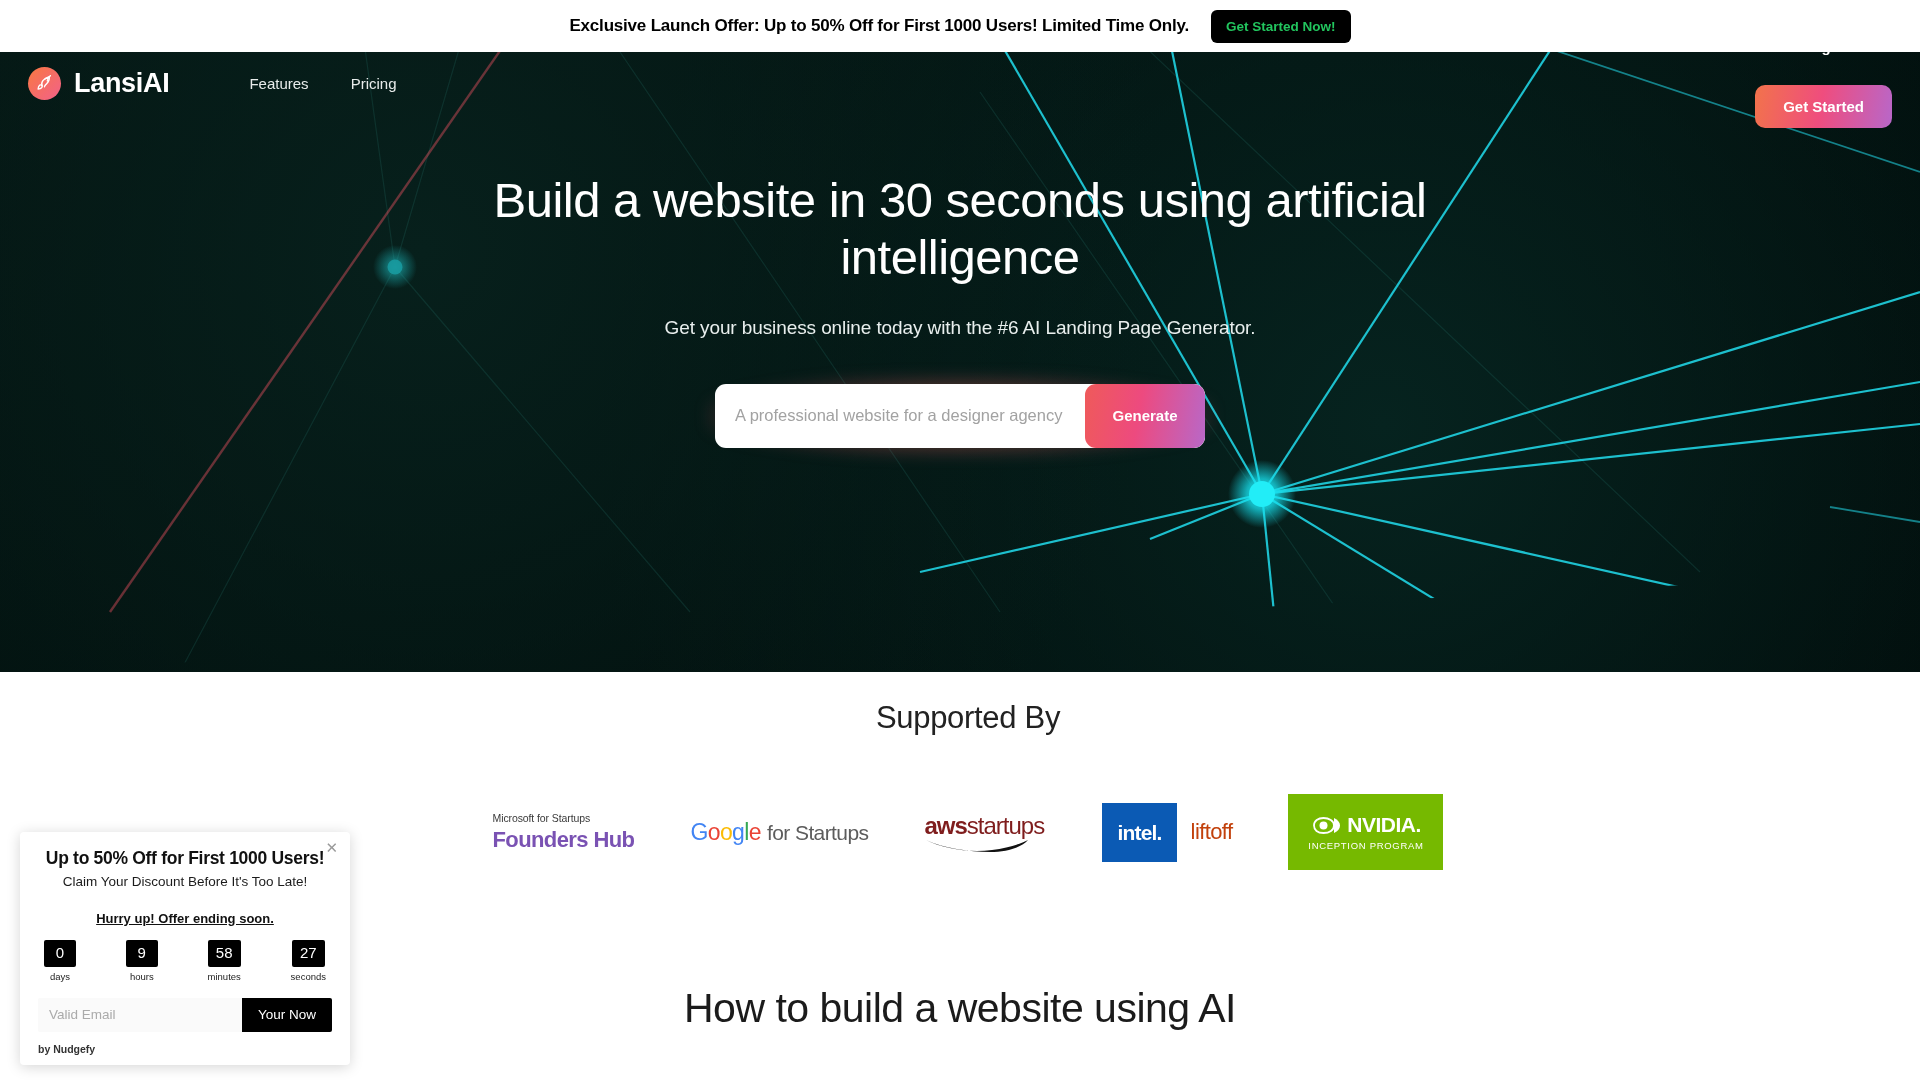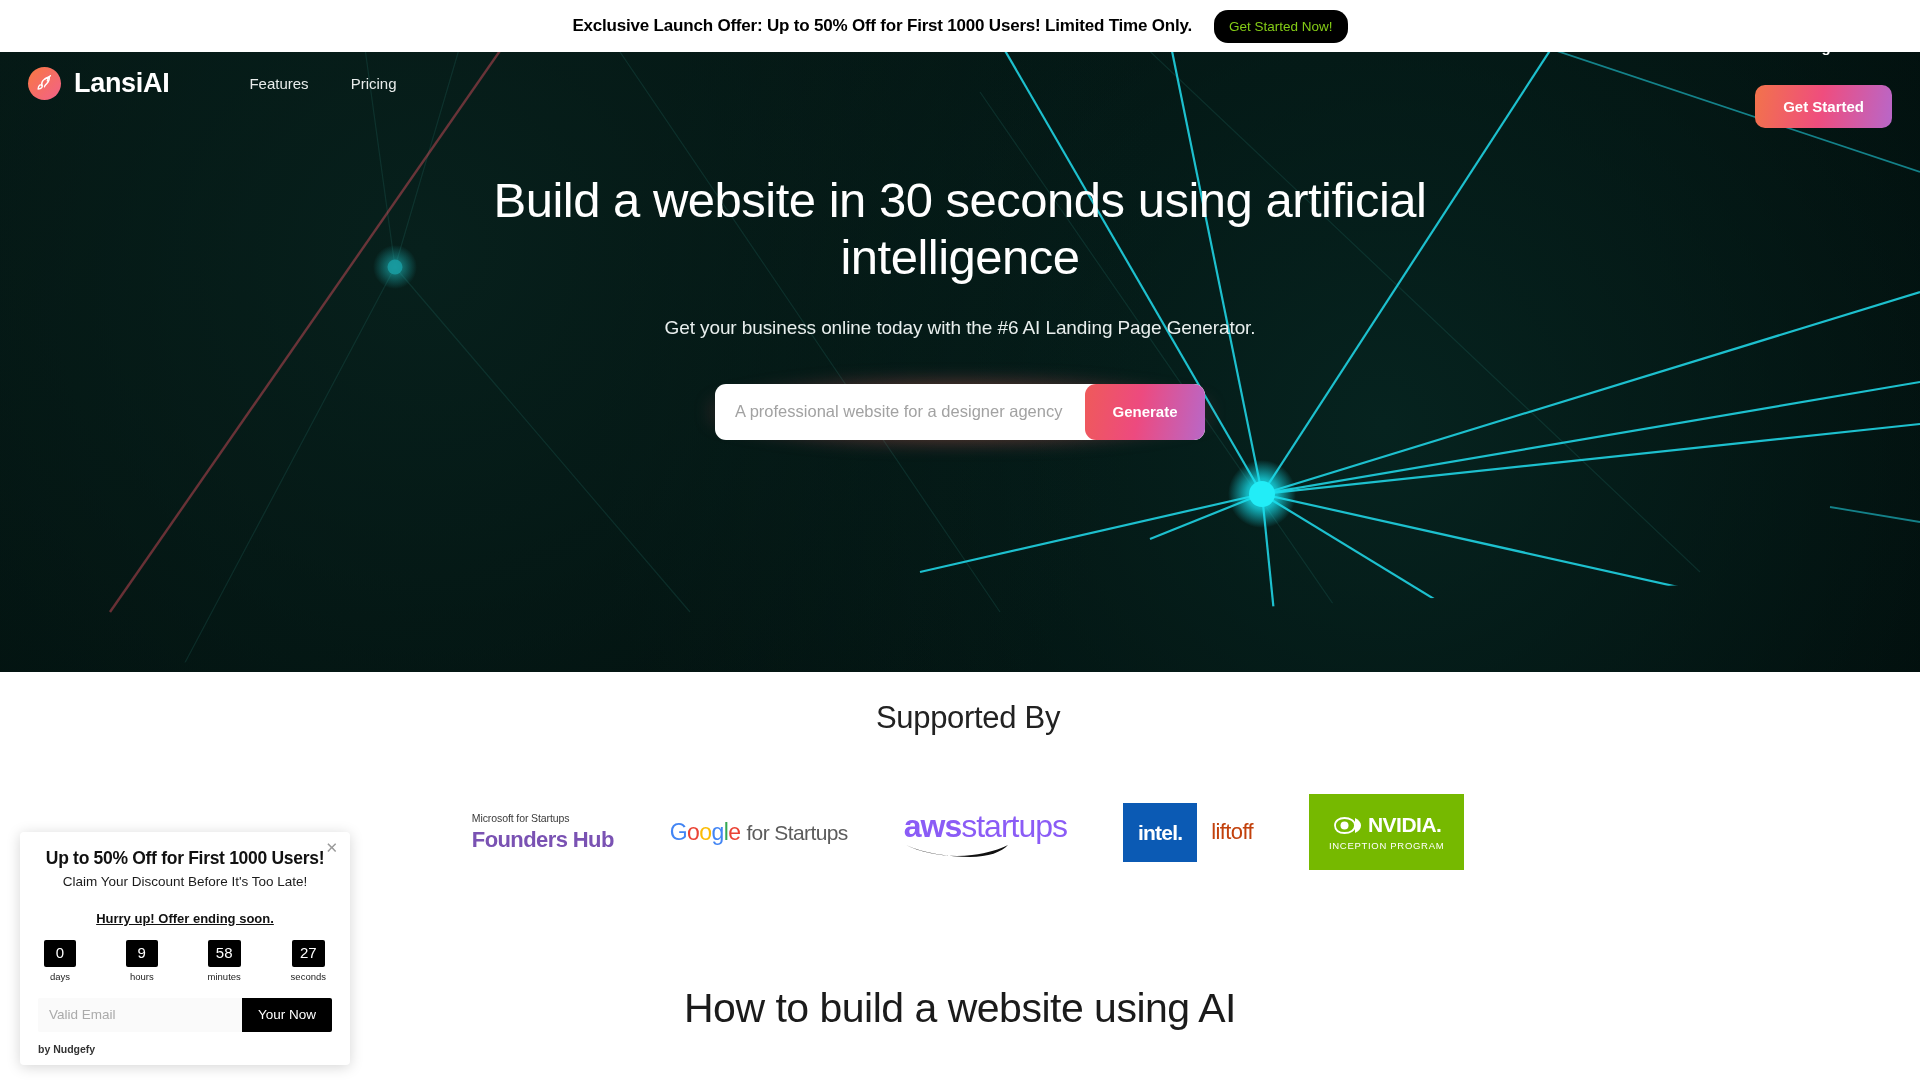--- a/index.html
+++ b/index.html
@@ -16,23 +16,23 @@
   .banner {
     position:absolute; top:0; left:0; width:1920px; height:52px;
     background:#ffffff;
     display:flex; align-items:center; justify-content:center; gap:22px;
     z-index:60;
   }
   .banner-text {
     font-size:17px; font-weight:bold; color:#000000; letter-spacing:-0.2px;
   }
   .banner-btn {
-    background:#000000; color:#84cc16;
-    font-size:13.5px; font-weight:normal;
-    padding:9px 15px; border-radius:14px; border:none;
+    background:#000000; color:#22c55e;
+    font-size:13.5px; font-weight:bold;
+    padding:9px 15px; border-radius:6px; border:none;
     cursor:pointer; white-space:nowrap;
   }
 
   
   .hero {
     position:absolute; top:52px; left:0; width:1920px; height:620px;
     overflow:hidden;
     background:
       radial-gradient(circle at 22% 32%, #07201c 0%, rgba(7,32,28,0) 48%),
       radial-gradient(circle at 72% 60%, #06231f 0%, rgba(6,35,31,0) 55%),
@@ -91,21 +91,21 @@
     color:#ffffff; letter-spacing:-0.5px;
   }
   .hero-sub {
     margin-top:30px; font-size:19px; color:#e9efee; text-align:center;
     letter-spacing:-0.1px;
   }
 
   
   .gen-wrap {
     margin-top:45px; position:relative;
-    width:490px; height:56px;
+    width:490px; height:64px;
   }
   .gen-glow {
     position:absolute; inset:-9px; border-radius:16px;
     background:radial-gradient(ellipse at center, rgba(244,130,70,0.55) 0%, rgba(240,90,110,0.18) 60%, rgba(0,0,0,0) 78%);
     filter:blur(7px);
   }
   .gen-box {
     position:absolute; inset:0; border-radius:11px;
     background:#ffffff; display:flex; align-items:center;
     overflow:hidden;
@@ -139,21 +139,21 @@
   .logo-cell { display:flex; align-items:center; justify-content:center; }
 
   .ms-logo { display:flex; flex-direction:column; gap:3px; }
   .ms-top { font-size:10.5px; color:#3a3a3a; letter-spacing:-0.1px; }
   .ms-bottom { font-size:22px; font-weight:bold; color:#7a52b3; letter-spacing:-0.6px; }
 
   .g-logo { font-size:23px; letter-spacing:-0.6px; display:flex; align-items:baseline; }
   .g-logo .g-rest { color:#5c5c5c; margin-left:6px; font-size:21px; }
 
   .aws-logo { position:relative; display:flex; flex-direction:column; align-items:flex-start; }
-  .aws-text { font-size:32px; color:#8b5cf6; letter-spacing:-1px; }
+  .aws-text { font-size:24px; color:#7f1d1d; letter-spacing:-1px; }
   .aws-text .bold { font-weight:bold; }
   .aws-smile { margin-top:-2px; }
 
   .intel-logo { display:flex; align-items:center; }
   .intel-box {
     background:#0b5ab4; color:#ffffff; font-size:21px; font-weight:bold;
     padding:19px 15px; letter-spacing:-0.8px; line-height:1;
   }
   .liftoff { color:#c2410c; font-size:22px; margin-left:14px; letter-spacing:-0.6px; }
 

